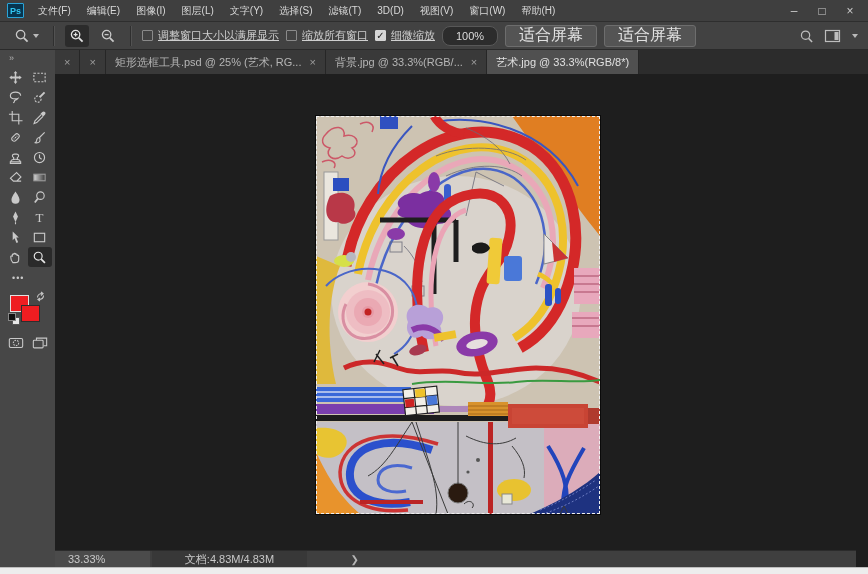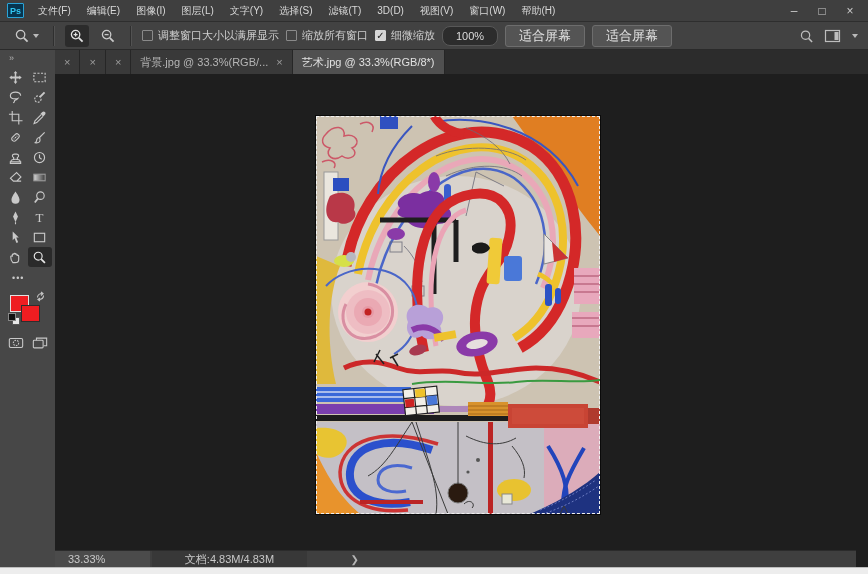--- a/index.html
+++ b/index.html
@@ -18,29 +18,29 @@
   
   .optionsbar{position:absolute;left:0;top:22px;width:100%;height:28px;background:#424242;
               border-bottom:1px solid #2a2a2a;box-sizing:border-box;display:flex;align-items:center;
               padding-left:10px;gap:7px;}
   .opt-sep{width:1px;height:20px;background:#2f2f2f;border-right:1px solid #525252;margin:0 3px;}
   .tool-preview{display:flex;align-items:center;gap:3px;padding:2px 4px;}
   .chev{width:0;height:0;border-left:3.5px solid transparent;border-right:3.5px solid transparent;
         border-top:4px solid #b9b9b9;display:inline-block;}
   .opt-iconbtn{width:24px;height:22px;border-radius:3px;display:flex;align-items:center;justify-content:center;}
   .opt-iconbtn.selected{background:#2b2b2b;}
-  .opt-check{display:flex;align-items:center;gap:5px;font-size:11px;color:#cfcfcf;white-space:nowrap;}
+  .opt-check{display:flex;align-items:center;gap:5px;font-size:11px;color:#cfcfcf;white-space:nowrap;text-decoration:underline;}
   .checkbox{width:11px;height:11px;border:1px solid #8a8a8a;background:transparent;box-sizing:border-box;
             display:flex;align-items:center;justify-content:center;border-radius:1px;}
   .checkbox.checked{background:#d6d6d6;border-color:#d6d6d6;color:#222;font-size:10px;font-weight:bold;line-height:10px;}
   .checkbox .mark{transform:translateY(-0.5px);}
   .opt-field{width:54px;height:18px;background:#2c2c2c;border:1px solid #585858;border-radius:8px;
              color:#dcdcdc;font-size:11px;display:flex;align-items:center;justify-content:center;}
   .opt-btn{height:20px;padding:0 13px;background:#545454;border:1px solid #6d6d6d;border-radius:3px;
-           color:#e2e2e2;font-size:13px;display:flex;align-items:center;white-space:nowrap;}
+           color:#e2e2e2;font-size:16px;display:flex;align-items:center;white-space:nowrap;}
   .opt-right{position:absolute;right:10px;top:22px;height:28px;display:flex;align-items:center;gap:10px;}
   
   .tabbar{position:absolute;left:55px;top:50px;right:0;height:24px;background:#2c2c2c;
           display:flex;align-items:stretch;overflow:hidden;}
   .doc-tab{display:flex;align-items:center;gap:8px;padding:0 9px;font-size:11px;color:#b5b5b5;
            background:#393939;border-right:1px solid #262626;white-space:nowrap;cursor:default;}
   .doc-tab.active{background:#505050;color:#e0e0e0;}
   .tab-close{font-size:11px;color:#9d9d9d;line-height:11px;}
   
   .toolbar{position:absolute;left:0;top:50px;width:55px;bottom:7px;background:#474747;box-sizing:border-box;}
@@ -157,20 +157,21 @@
   </div>
 
   <div class="tabbar">
     <div class="doc-tab">
       <span class="tab-close">×</span>
     </div>
     <div class="doc-tab">
       <span class="tab-close">×</span>
     </div>
     <div class="doc-tab">
+      <span>矩形选框工具.psd @ 25% (艺术, RG...</span>
       <span class="tab-close">×</span>
     </div>
     <div class="doc-tab">
       <span>背景.jpg @ 33.3%(RGB/...</span>
       <span class="tab-close">×</span>
     </div>
     <div class="doc-tab active">
       <span>艺术.jpg @ 33.3%(RGB/8*)</span>
 
     </div>

